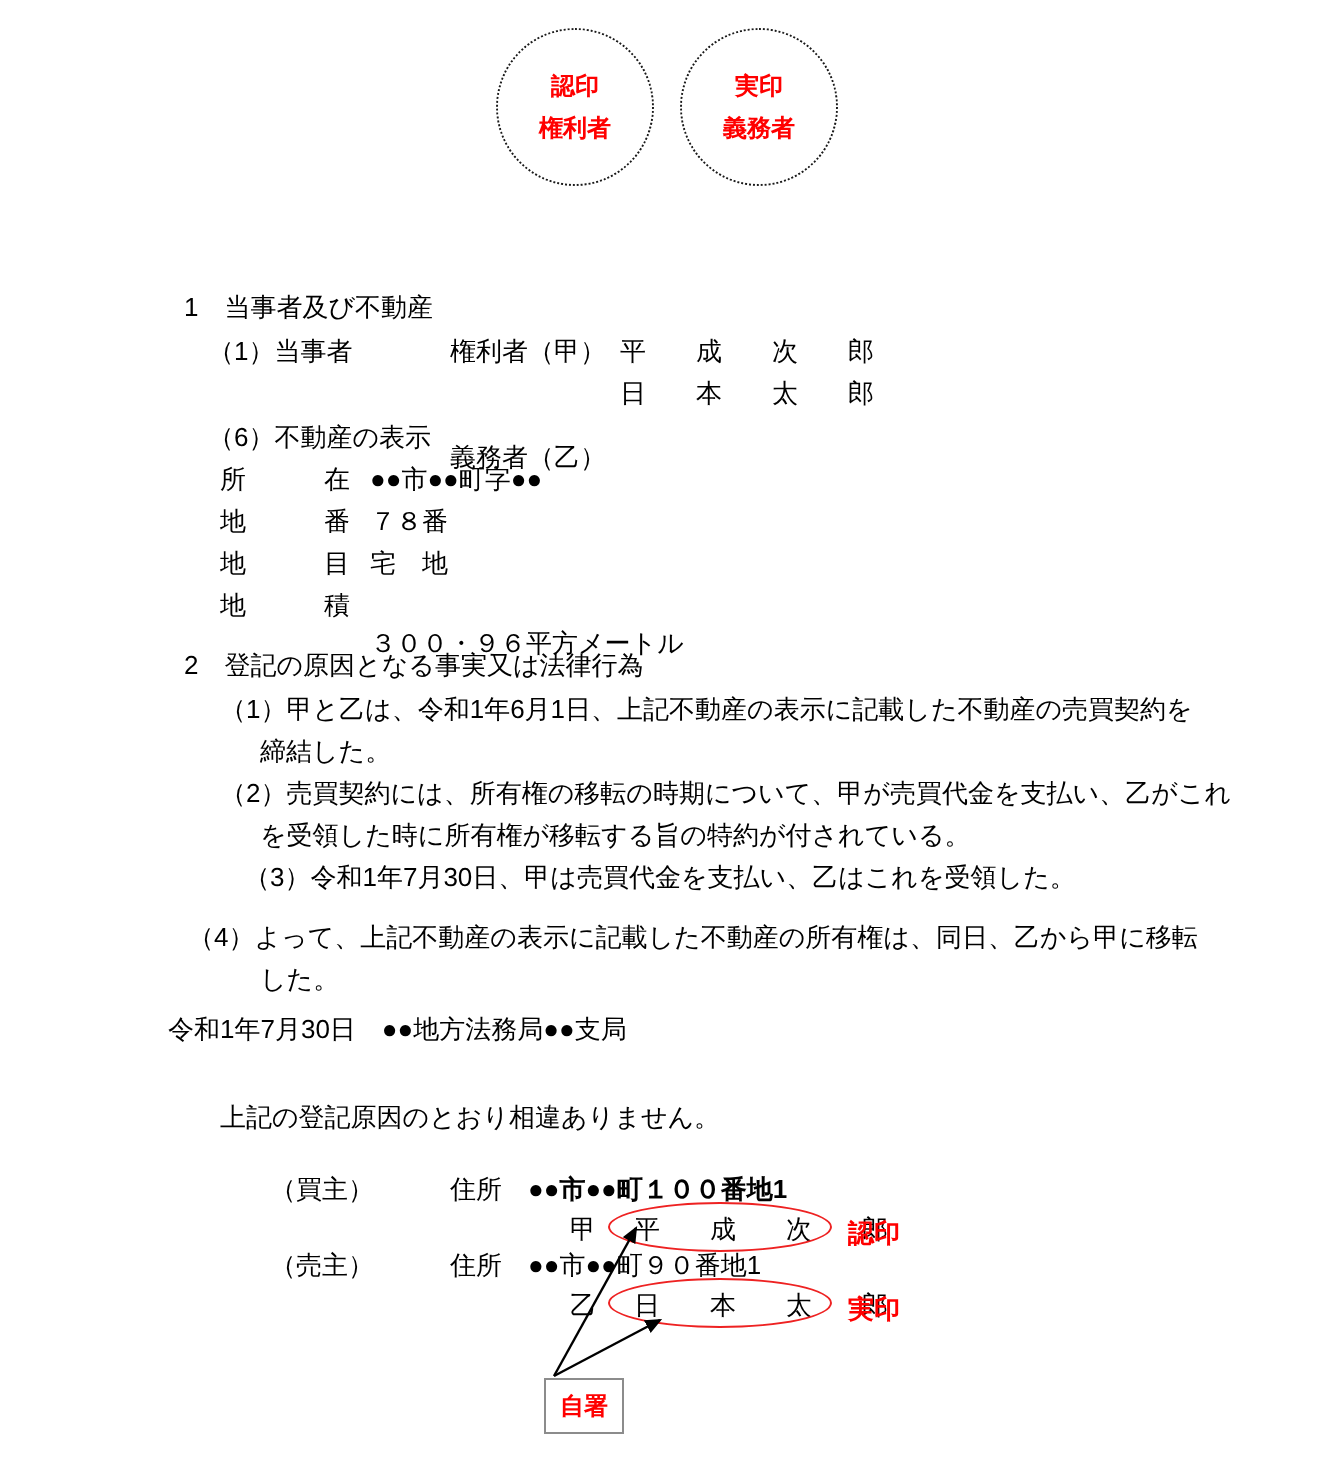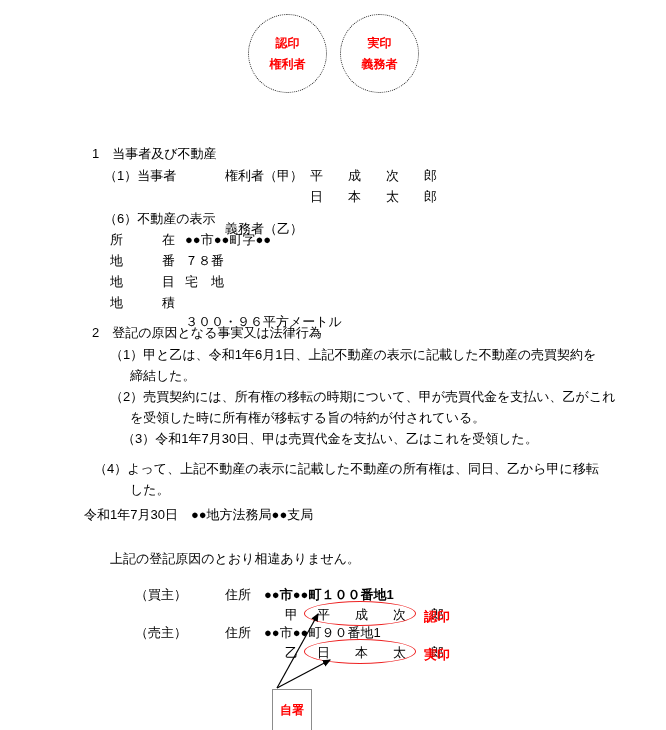--- a/index.html
+++ b/index.html
@@ -83,21 +83,21 @@
     font-weight: bold;
     white-space: pre;
   }
 
   
   .callout-box {
     position: absolute;
     left: 272px;
     top: 689px;
     width: 40px;
-    height: 42px;
+    height: 28px;
     border: 1.5px solid #8c8c8c;
     box-sizing: border-box;
     display: flex;
     align-items: center;
     justify-content: center;
     color: #ff0000;
     font-size: 12px;
     font-weight: bold;
   }
 

